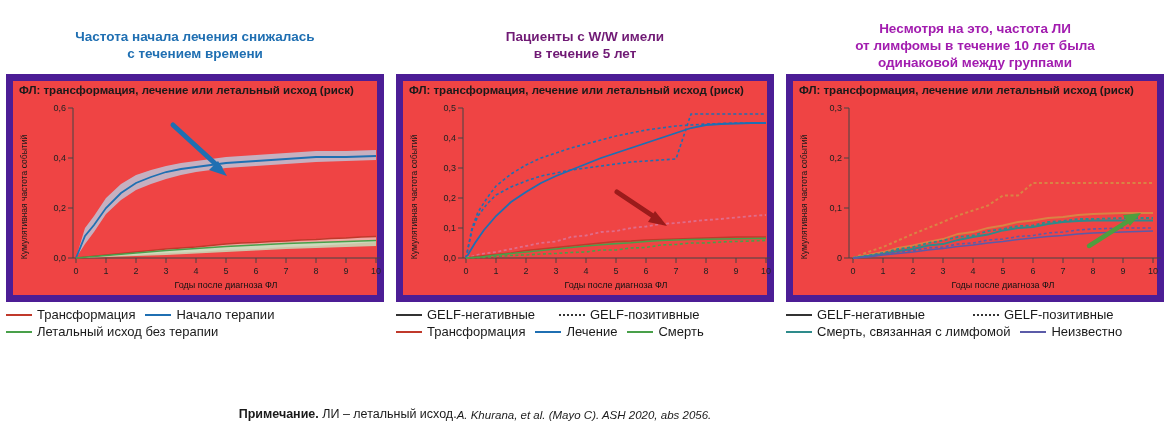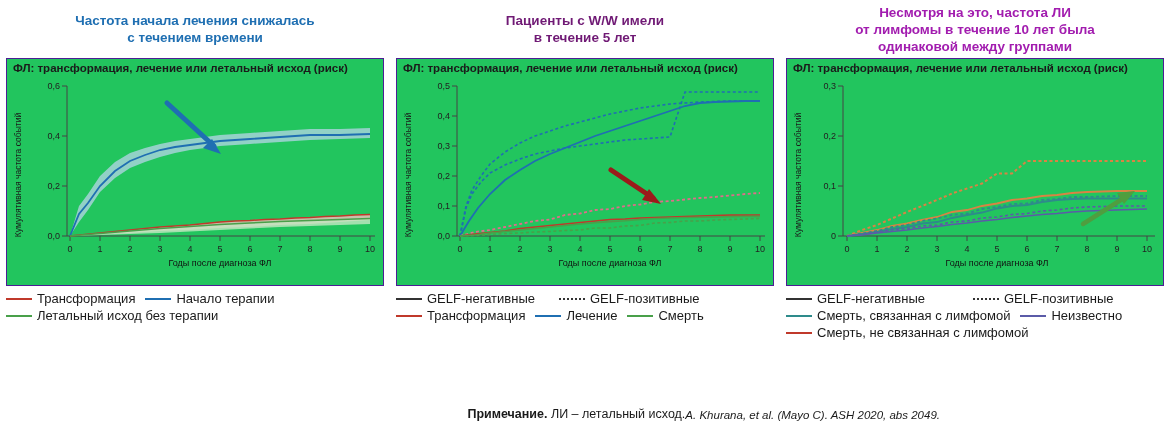--- a/index.html
+++ b/index.html
@@ -7,21 +7,21 @@
     width:1171px;height:427px;
     background:#ffffff;
     font-family:"Liberation Sans", sans-serif;
     color:#1a1a1a;
     position:relative;
     overflow:hidden;
   }
   .panels{
     display:flex;
     width:1171px;
-    padding-top:0;
+    padding-top:16px;
     box-sizing:border-box;
   }
   .panel{
     width:390px;
     box-sizing:border-box;
     padding:0 6px;
     position:relative;
   }
   .panel-title{
     text-align:center;
@@ -29,22 +29,22 @@
     font-size:13.5px;
     line-height:17px;
     height:58px;
     display:flex;
     flex-direction:column;
     justify-content:center;
     align-items:center;
   }
   .panel-title span{display:block;}
   .chartbox{
-    border:1px solid #4c1d95;
-    background:#22c55e;
+    border:7px solid #4c1d95;
+    background:#ef4444;
     position:relative;
     height:228px;
     box-sizing:border-box;
   }
   .chart-head{
     font-size:11.5px;
     font-weight:bold;
     padding:3px 4px 1px 6px;
     line-height:13px;
   }
@@ -83,25 +83,25 @@
     white-space:nowrap;
   }
   .legend-key{
     width:26px;height:0;border-top-width:2px;border-top-style:solid;
     margin-right:5px;flex:0 0 auto;
   }
   .legend-key.dashed{border-top-style:dotted;border-top-width:2.5px;}
   .footer{
     position:absolute;
     bottom:6px;
-    left:12px;width:942px;
+    left:4px;width:942px;
     padding:0 14px;
     box-sizing:border-box;
     display:flex;
-    justify-content:flex-end;
+    justify-content:center;
     align-items:flex-end;
     font-size:12.5px;
   }
   .note{font-weight:bold;}
   .note em{font-weight:normal;font-style:normal;}
   .source{font-style:italic;font-size:11.5px;}
 </style>
 </head>
 <body>
 
@@ -390,29 +390,23 @@
       <div class="legend-row">
         <div class="legend-item">
           <span class="legend-key" style="border-color:#2e8b8b"></span>
           <span>Смерть, связанная с лимфомой</span>
         </div>
         <div class="legend-item">
           <span class="legend-key" style="border-color:#5b5ba8"></span>
           <span>Неизвестно</span>
         </div>
       </div>
-      <div class="legend-row">
-        <div class="legend-item">
-          <span class="legend-key" style="border-color:#c0392b"></span>
-          <span>Смерть, не связанная с лимфомой</span>
-        </div>
-      </div>
     </div>
   </div>
 
 </div>
 
 <div class="footer">
   <div class="note">
     <span>Примечание.</span><em> ЛИ – летальный исход.</em>
   </div>
-  <div class="source">A. Khurana, et al. (Mayo C). ASH 2020, abs 2049.</div>
+  <div class="source">A. Khurana, et al. (Mayo C). ASH 2020, abs 2056.</div>
 </div>
 
 </body></html>

